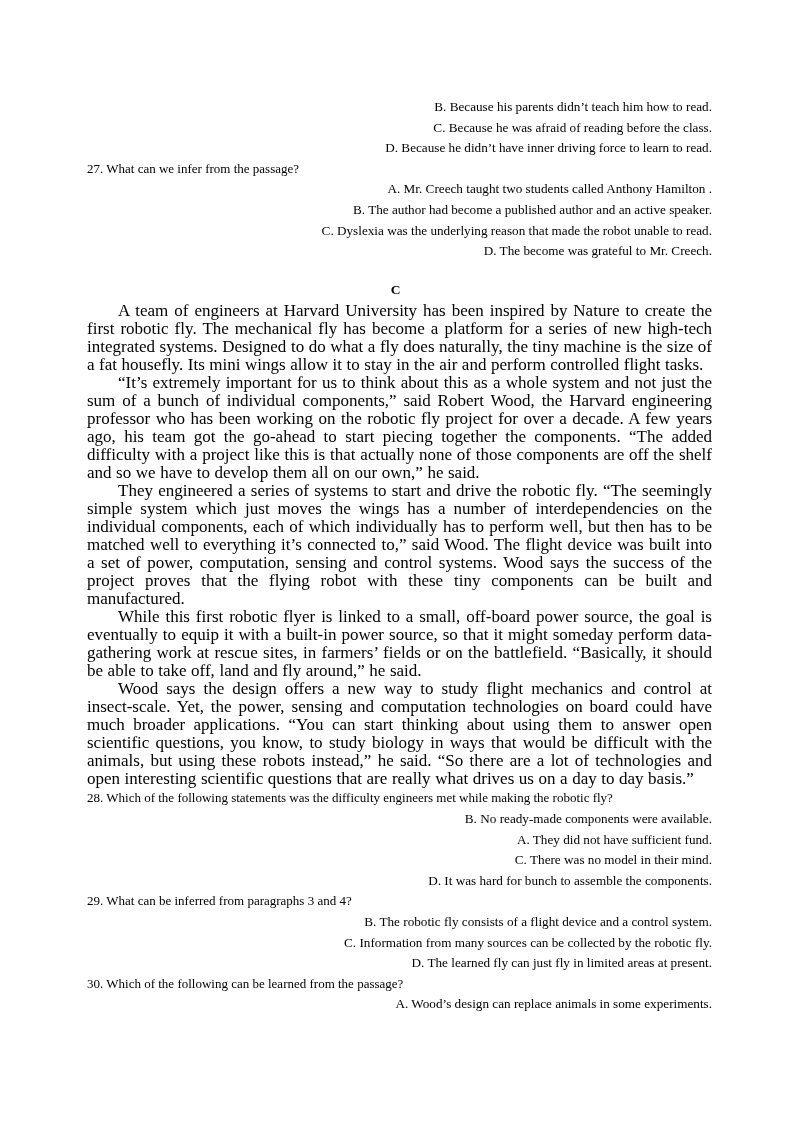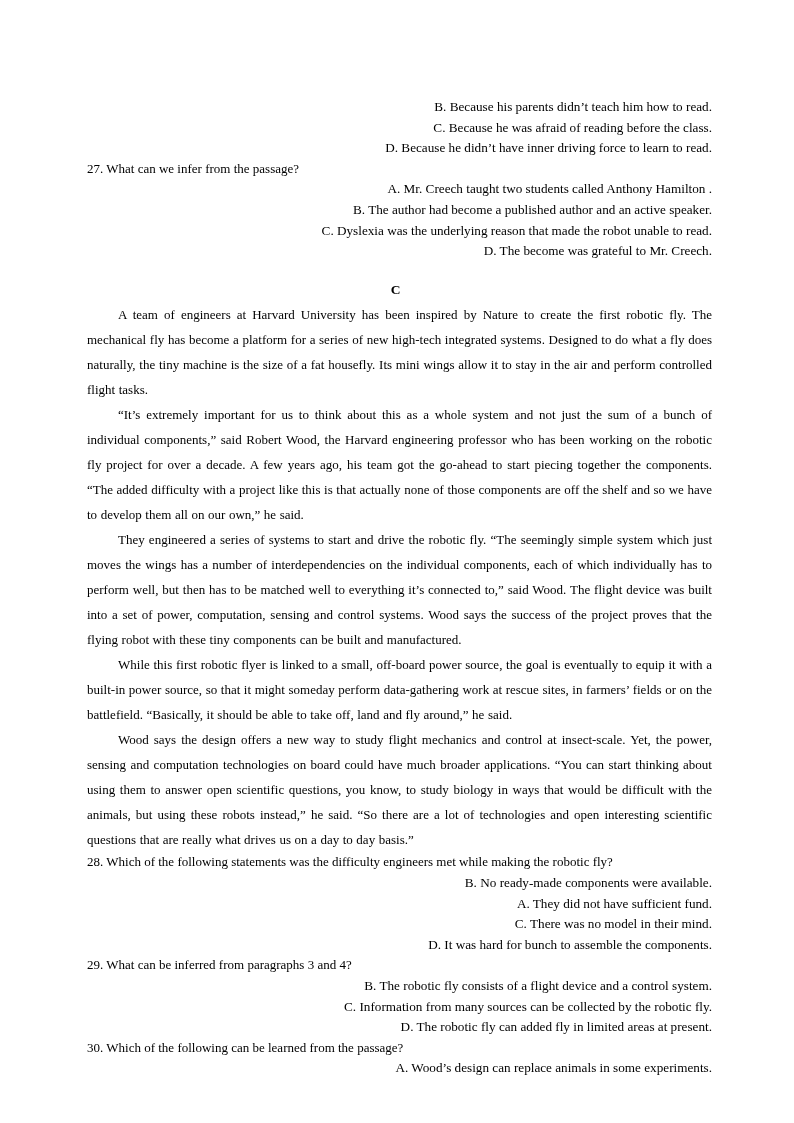--- a/index.html
+++ b/index.html
@@ -47,22 +47,22 @@
     font-weight: bold;
     font-size: 13.5px;
     line-height: 20.6px;
     margin-top: 18px;
     margin-bottom: 2px;
     padding-right: 8px;
   }
 
   
   .para {
-    font-size: 13px;
-    line-height: 25px;
+    font-size: 17px;
+    line-height: 18px;
     text-align: justify;
     text-justify: inter-word;
     text-indent: 31px;
     margin: 0;
     word-spacing: 0.3px;
   }
 </style>
 </head>
 <body>
 
@@ -89,19 +89,19 @@
 
     <div class="qline">28. Which of the following statements was the difficulty engineers met while making the robotic fly?</div>
     <div class="optline">B. No ready-made components were available.</div>
     <div class="optline">A. They did not have sufficient fund.</div>
     <div class="optline">C. There was no model in their mind.</div>
     <div class="optline">D. It was hard for bunch to assemble the components.</div>
 
     <div class="qline">29. What can be inferred from paragraphs 3 and 4?</div>
     <div class="optline">B. The robotic fly consists of a flight device and a control system.</div>
     <div class="optline">C. Information from many sources can be collected by the robotic fly.</div>
-    <div class="optline">D. The robotic fly can added fly in limited areas at present.</div>
+    <div class="optline">D. The learned fly can just fly in limited areas at present.</div>
 
     <div class="qline">30. Which of the following can be learned from the passage?</div>
     <div class="optline">A. Wood’s design can replace animals in some experiments.</div>
 
   </div>
 </div>
 
 </body></html>

